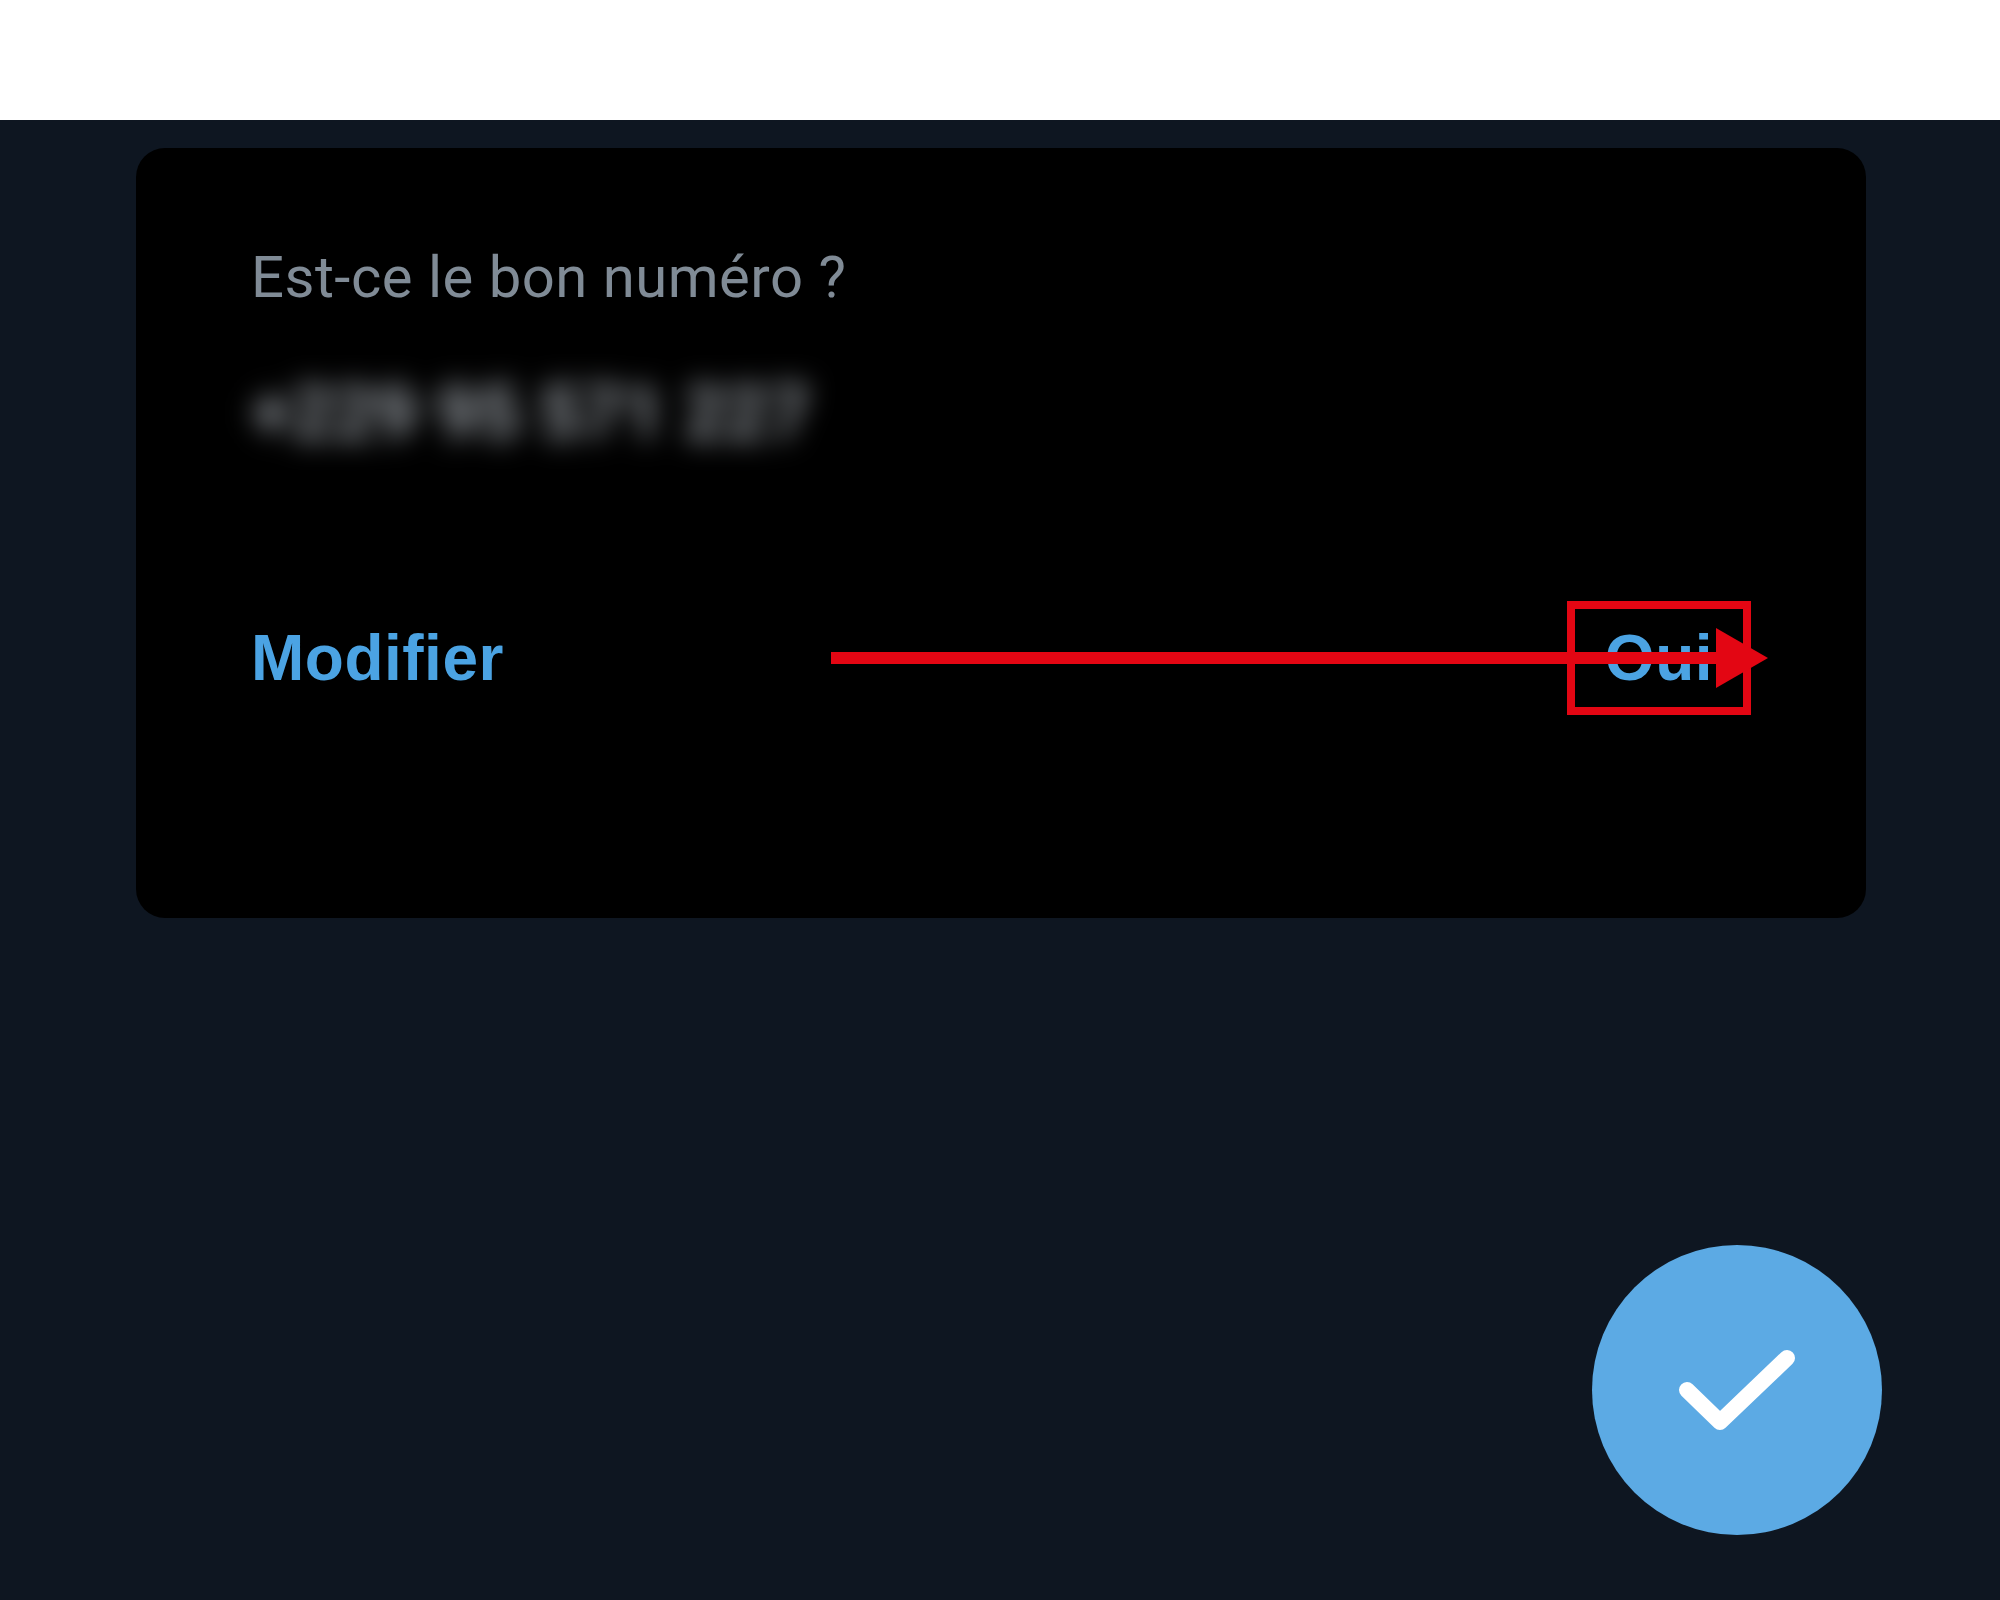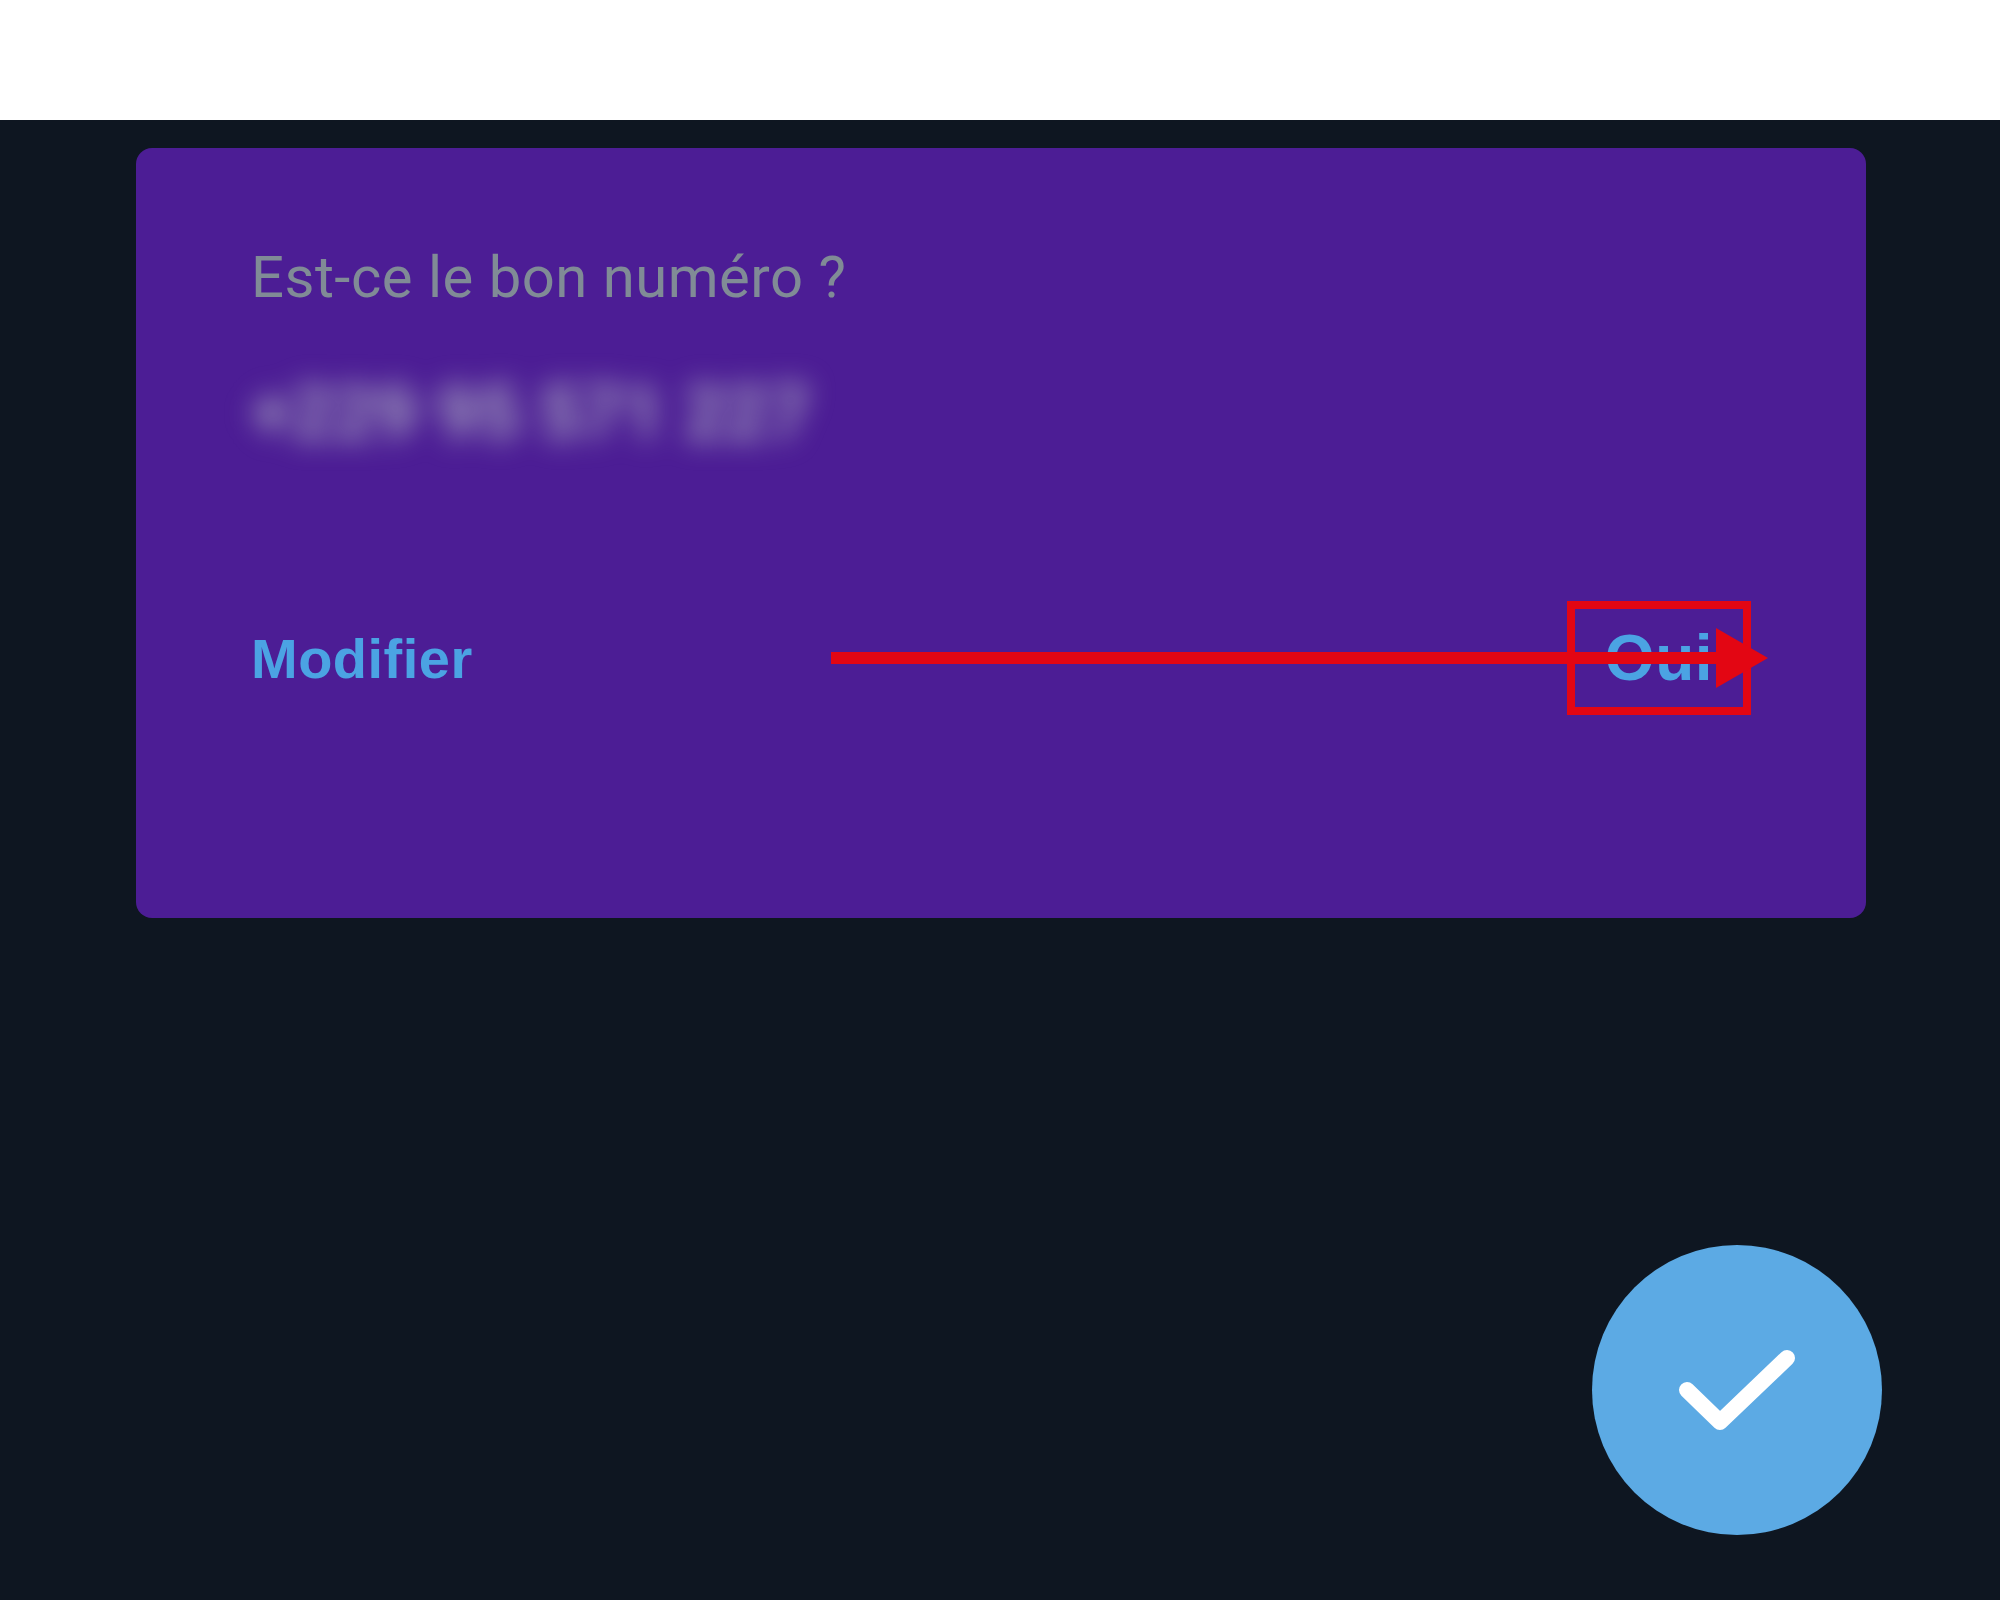--- a/index.html
+++ b/index.html
@@ -24,22 +24,22 @@
       height: 1480px;
       background: #0e1621;
     }
     
     .dialog-card {
       position: absolute;
       top: 28px;
       left: 136px;
       width: 1730px;
       height: 770px;
-      background: #4c1d95;
-      border-radius: 16px;
+      background: #000000;
+      border-radius: 29px;
       padding: 95px 115px;
     }
     
     .dialog-title {
       color: #808b96;
       font-size: 58px;
       font-weight: 400;
       letter-spacing: 0.5px;
       margin-bottom: 60px;
     }
@@ -55,21 +55,21 @@
     
     .button-row {
       display: flex;
       justify-content: space-between;
       align-items: center;
       position: relative;
     }
     
     .edit-button {
       color: #4ba3e3;
-      font-size: 56px;
+      font-size: 64px;
       font-weight: 600;
       letter-spacing: 0.5px;
       background: none;
       border: none;
       cursor: pointer;
     }
     
     .yes-button-wrapper {
       border: 8px solid #e30613;
       padding: 12px 30px;

